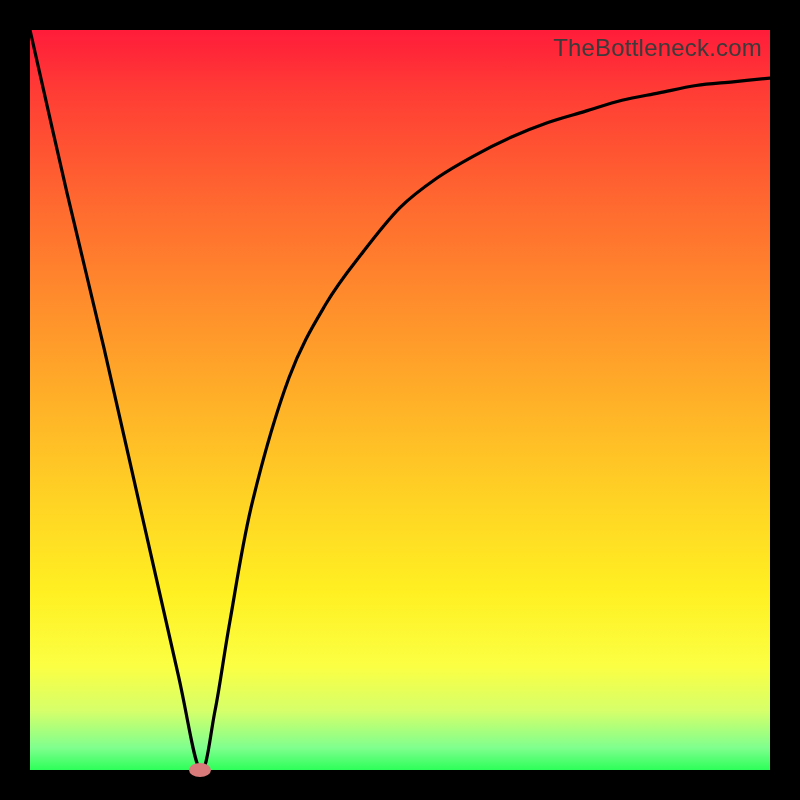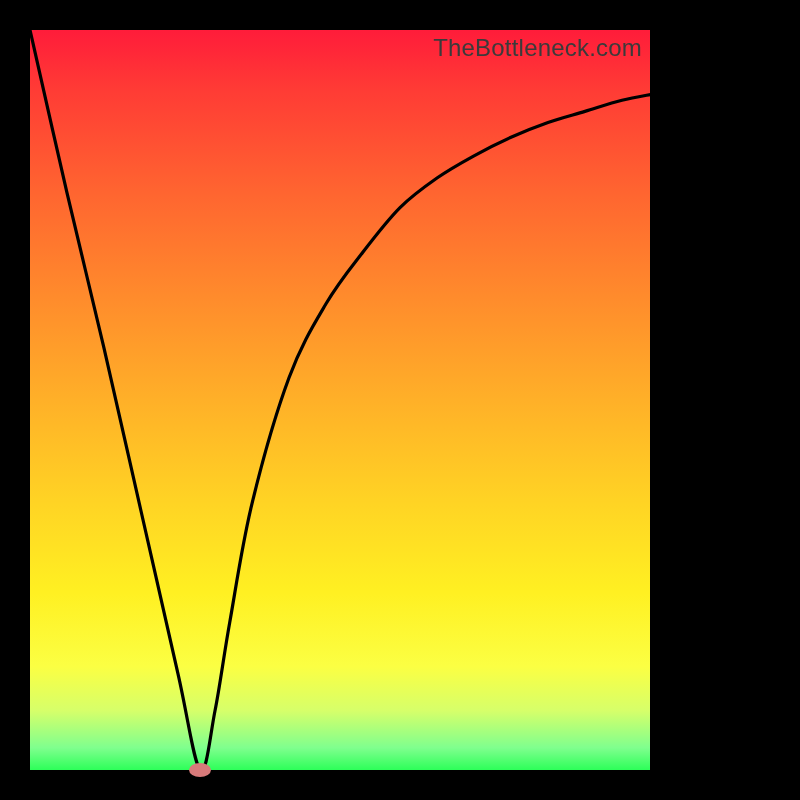--- a/index.html
+++ b/index.html
@@ -14,21 +14,21 @@
   .frame {
     position: relative;
     width: 800px;
     height: 800px;
     background: #000;
   }
   .plot-area {
     position: absolute;
     left: 30px;
     top: 30px;
-    width: 620px;
+    width: 740px;
     height: 740px;
     background: linear-gradient(to bottom,
       #ff1c3a 0%,
       #ff3b35 8%,
       #ff6530 22%,
       #ff8b2c 36%,
       #ffb028 50%,
       #ffd424 64%,
       #fff022 76%,
       #fbff43 86%,

